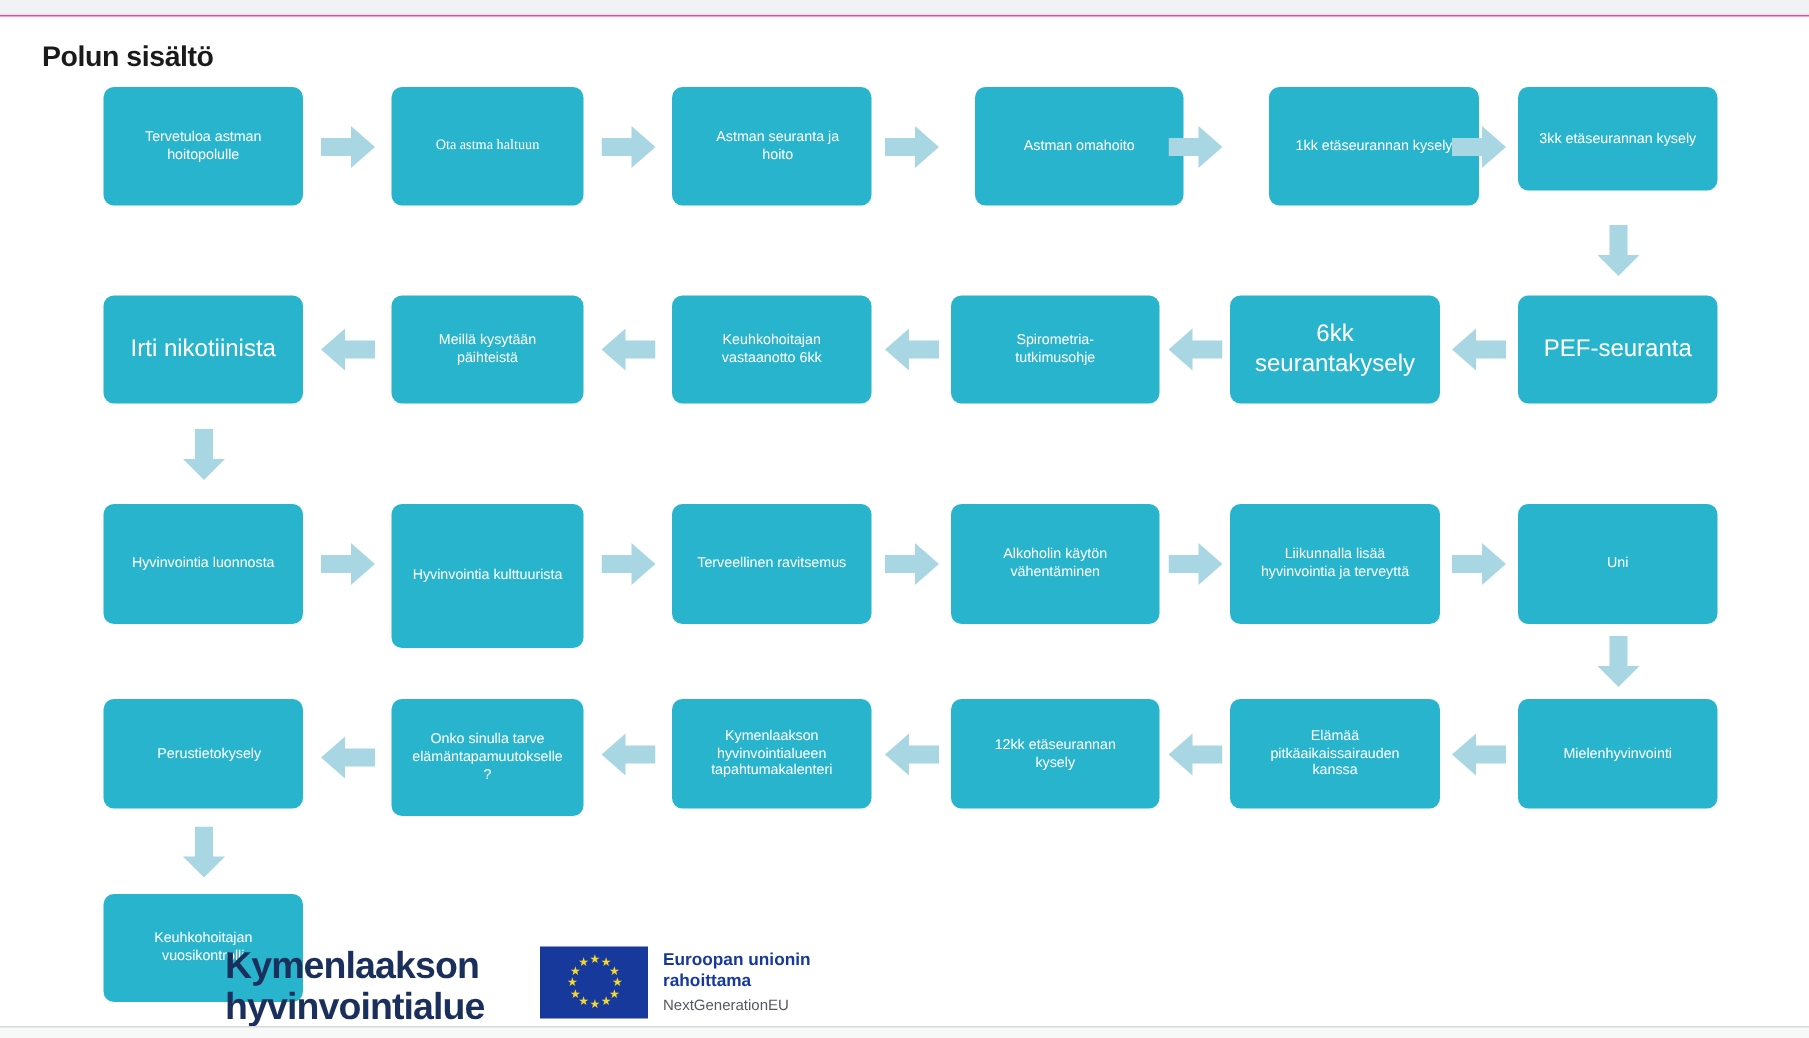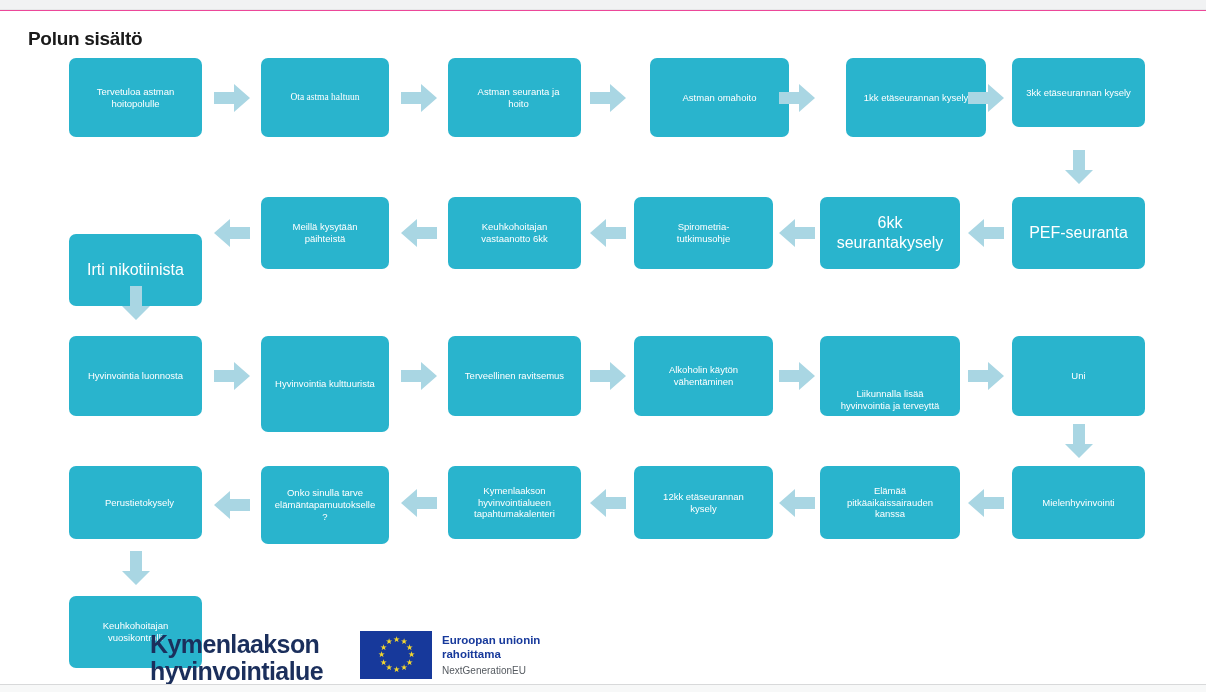--- a/index.html
+++ b/index.html
@@ -87,27 +87,27 @@
         <div class="node" style="left: 1012px; top: 47px; width: 133px; height: 69px; background: rgb(41, 180, 205); color: rgb(255, 255, 255);"><span>3kk etäseurannan kysely</span></div>
         <div class="node big" style="left: 1012px; top: 186px; width: 133px; height: 72px; background: rgb(41, 180, 205); color: rgb(255, 255, 255);"><span>PEF-seuranta</span></div>
         <div class="node big" style="left: 820px; top: 186px; width: 140px; height: 72px; background: rgb(41, 180, 205); color: rgb(255, 255, 255);"><span>6kk
 seurantakysely</span></div>
         <div class="node" style="left: 634px; top: 186px; width: 139px; height: 72px; background: rgb(41, 180, 205); color: rgb(255, 255, 255);"><span>Spirometria-
 tutkimusohje</span></div>
         <div class="node" style="left: 448px; top: 186px; width: 133px; height: 72px; background: rgb(41, 180, 205); color: rgb(255, 255, 255);"><span>Keuhkohoitajan
 vastaanotto 6kk</span></div>
         <div class="node" style="left: 261px; top: 186px; width: 128px; height: 72px; background: rgb(41, 180, 205); color: rgb(255, 255, 255);"><span>Meillä kysytään
 päihteistä</span></div>
-        <div class="node big" style="left: 69px; top: 186px; width: 133px; height: 72px; background: rgb(41, 180, 205); color: rgb(255, 255, 255); margin-top: 37px;"><span>Irti nikotiinista</span></div>
+        <div class="node big" style="left: 69px; top: 186px; width: 133px; height: 72px; background: rgb(41, 180, 205); color: rgb(255, 255, 255);"><span>Irti nikotiinista</span></div>
         <div class="node" style="left: 69px; top: 325px; width: 133px; height: 80px; background: rgb(41, 180, 205); color: rgb(255, 255, 255);"><span>Hyvinvointia luonnosta</span></div>
         <div class="node" style="left: 261px; top: 325px; width: 128px; height: 96px; background: rgb(41, 180, 205); color: rgb(255, 255, 255);"><span>Hyvinvointia kulttuurista</span></div>
         <div class="node" style="left: 448px; top: 325px; width: 133px; height: 80px; background: rgb(41, 180, 205); color: rgb(255, 255, 255);"><span>Terveellinen ravitsemus</span></div>
         <div class="node" style="left: 634px; top: 325px; width: 139px; height: 80px; background: rgb(41, 180, 205); color: rgb(255, 255, 255);"><span>Alkoholin käytön
 vähentäminen</span></div>
-        <div class="node" style="left: 820px; top: 325px; width: 140px; height: 80px; background: rgb(41, 180, 205); color: rgb(255, 255, 255); align-items: flex-end;"><span>Liikunnalla lisää
+        <div class="node" style="left: 820px; top: 325px; width: 140px; height: 80px; background: rgb(41, 180, 205); color: rgb(255, 255, 255);"><span>Liikunnalla lisää
 hyvinvointia ja terveyttä</span></div>
         <div class="node" style="left: 1012px; top: 325px; width: 133px; height: 80px; background: rgb(41, 180, 205); color: rgb(255, 255, 255);"><span>Uni</span></div>
         <div class="node" style="left: 1012px; top: 455px; width: 133px; height: 73px; background: rgb(41, 180, 205); color: rgb(255, 255, 255);"><span>Mielenhyvinvointi</span></div>
         <div class="node" style="left: 820px; top: 455px; width: 140px; height: 73px; background: rgb(41, 180, 205); color: rgb(255, 255, 255);"><span>Elämää
 pitkäaikaissairauden
 kanssa</span></div>
         <div class="node" style="left: 634px; top: 455px; width: 139px; height: 73px; background: rgb(41, 180, 205); color: rgb(255, 255, 255);"><span>12kk etäseurannan
 kysely</span></div>
         <div class="node" style="left: 448px; top: 455px; width: 133px; height: 73px; background: rgb(41, 180, 205); color: rgb(255, 255, 255);"><span>Kymenlaakson
 hyvinvointialueen

